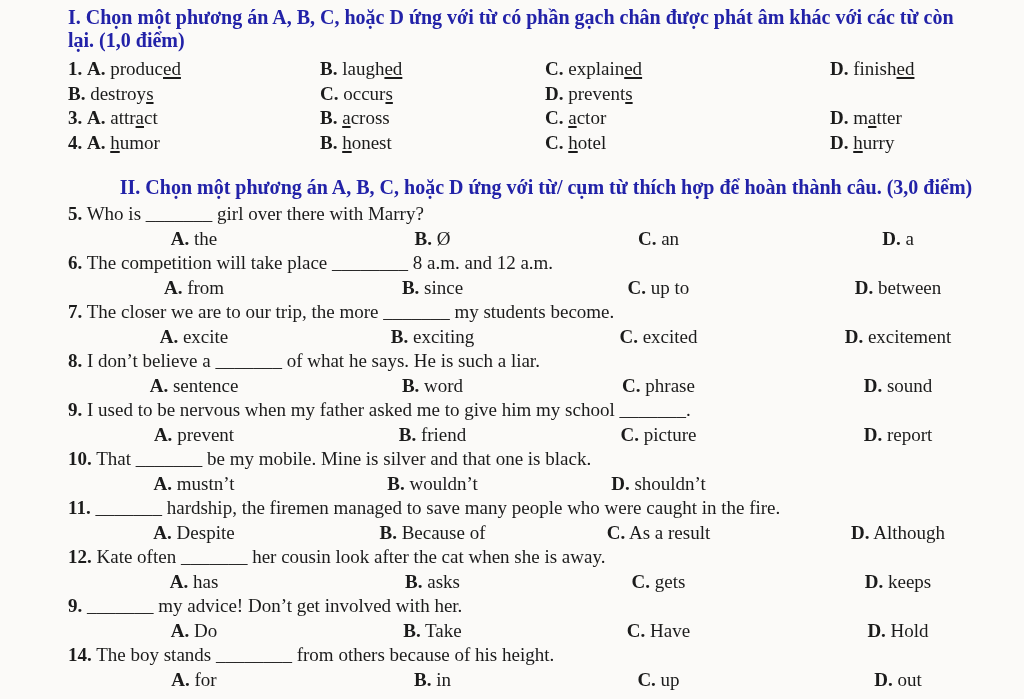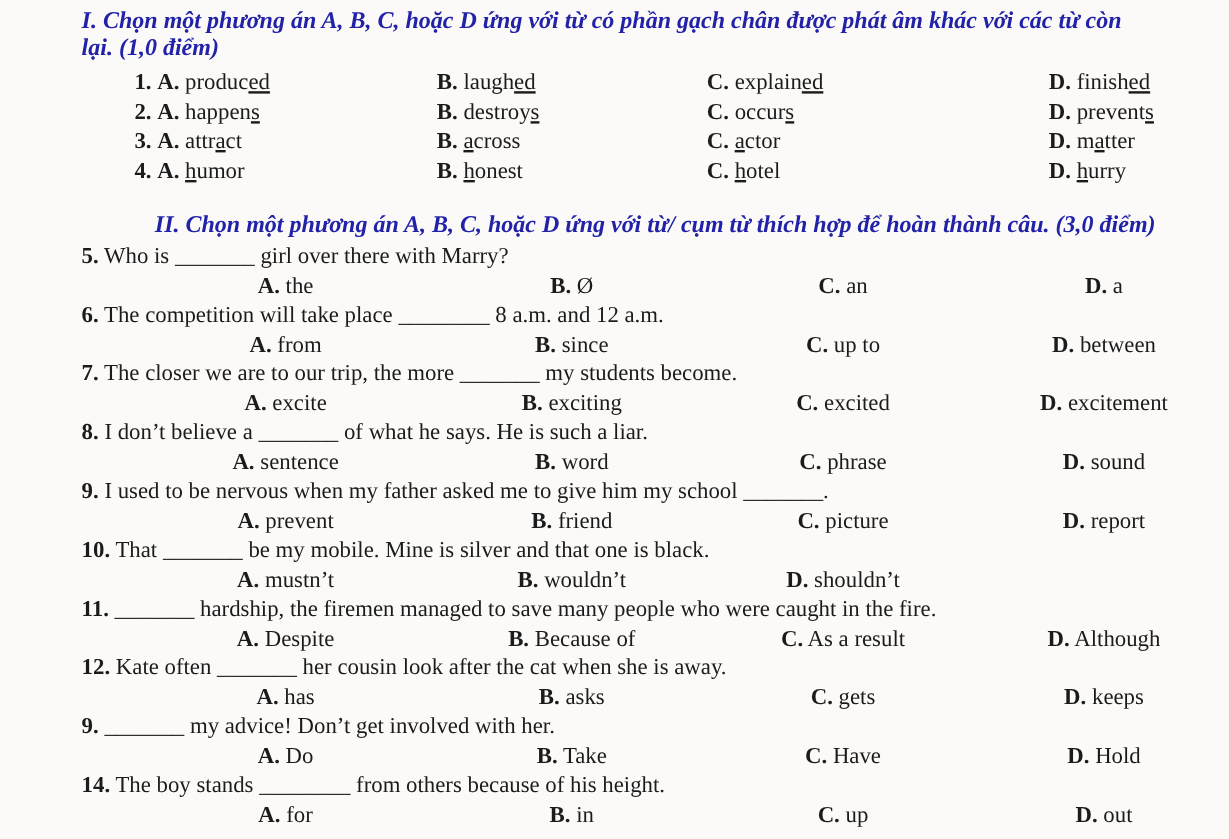--- a/index.html
+++ b/index.html
@@ -9,29 +9,28 @@
     width: 1024px; height: 699px;
     background: #fbfaf8;
     padding: 6px 0 0 68px;
     font-family: "Liberation Serif", serif;
     font-size: 19px;
     color: #1b1b1b;
     overflow: hidden;
   }
   .heading {
     font-weight: bold;
-    font-style: italic;
     font-size: 20px;
     line-height: 23px;
     color: #2222a8;
   }
   .s1-heading { max-width: 892px; margin-bottom: 5px; }
   .s2-heading { margin-top: 21px; margin-bottom: 3px; white-space: nowrap; text-align: center; }
   .q-line, .opt-row { line-height: 24.5px; }
-  .opt-row { display: grid; margin-left: 44px; }
+  .opt-row { display: grid; }
   .opt-row.s1 { grid-template-columns: 252px 225px 285px 1fr; }
   .opt-row.s2 { grid-template-columns: 252px 225px 227px 1fr; text-align: center; }
   .opt-cell { white-space: nowrap; }
   .bold { font-weight: bold; }
   .u {
     text-decoration: underline;
     text-decoration-thickness: 2px;
     text-underline-offset: 2px;
   }
 </style>
@@ -41,21 +40,20 @@
 <div class="page">
   <div class="heading s1-heading">I. Chọn một phương án A, B, C, hoặc D ứng với từ có phần gạch chân được phát âm khác với các từ còn lại. (1,0 điểm)</div>
   <div>
       <div class="opt-row s1">
         <div class="opt-cell"><span class="bold">1.</span> <span class="bold">A.</span> <span>produc</span><span class="u">ed</span><span></span></div>
         <div class="opt-cell"><span class="bold">B.</span> <span>laugh</span><span class="u">ed</span><span></span></div>
         <div class="opt-cell"><span class="bold">C.</span> <span>explain</span><span class="u">ed</span><span></span></div>
         <div class="opt-cell"><span class="bold">D.</span> <span>finish</span><span class="u">ed</span><span></span></div>
       </div>
       <div class="opt-row s1">
-        <div class="opt-cell"><span class="bold">2.</span> <span class="bold">A.</span> <span>happen</span><span class="u">s</span><span></span></div>
         <div class="opt-cell"><span class="bold">B.</span> <span>destroy</span><span class="u">s</span><span></span></div>
         <div class="opt-cell"><span class="bold">C.</span> <span>occur</span><span class="u">s</span><span></span></div>
         <div class="opt-cell"><span class="bold">D.</span> <span>prevent</span><span class="u">s</span><span></span></div>
       </div>
       <div class="opt-row s1">
         <div class="opt-cell"><span class="bold">3.</span> <span class="bold">A.</span> <span>attr</span><span class="u">a</span><span>ct</span></div>
         <div class="opt-cell"><span class="bold">B.</span> <span></span><span class="u">a</span><span>cross</span></div>
         <div class="opt-cell"><span class="bold">C.</span> <span></span><span class="u">a</span><span>ctor</span></div>
         <div class="opt-cell"><span class="bold">D.</span> <span>m</span><span class="u">a</span><span>tter</span></div>
       </div>

